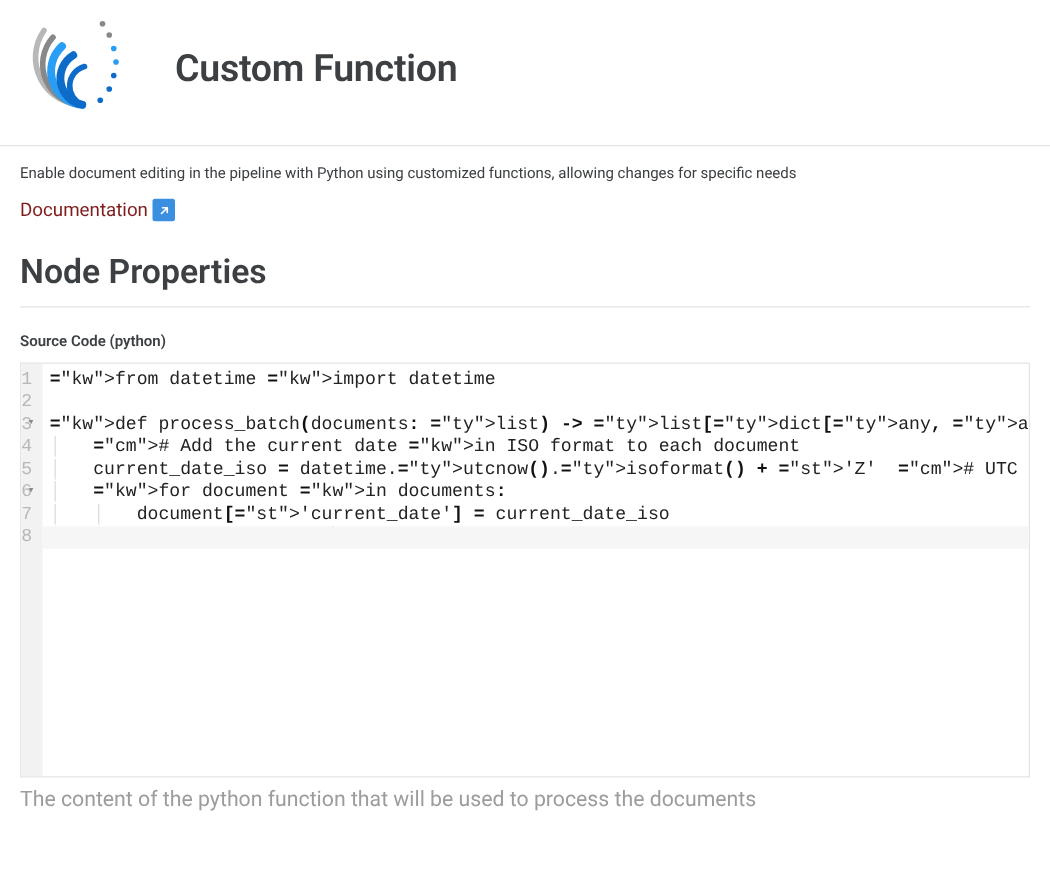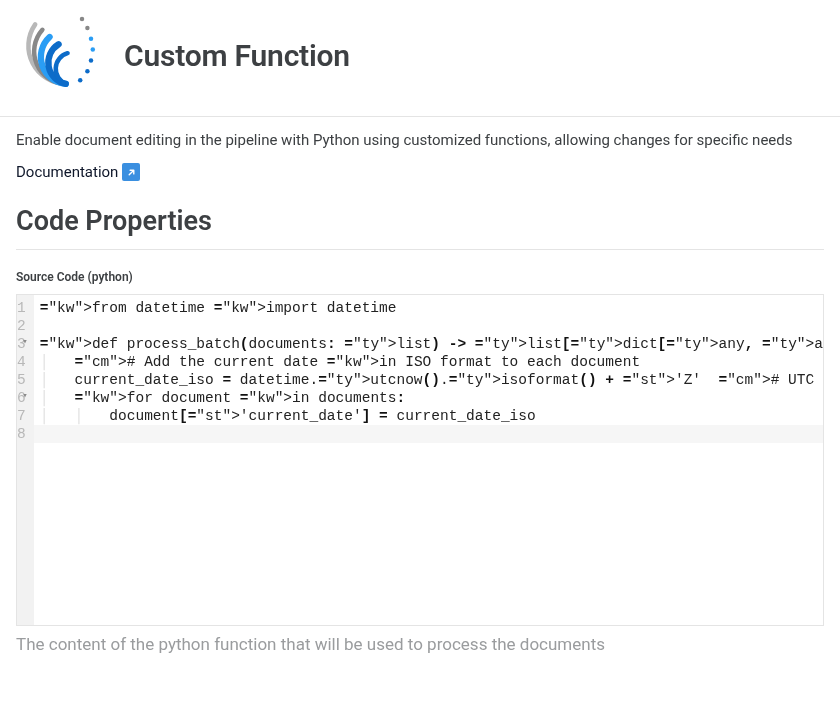--- a/index.html
+++ b/index.html
@@ -8,21 +8,21 @@
     background: #fff;
     color: #3d4043;
     width: 840px;
     height: 707px;
     overflow: hidden;
   }
   .header {
     display: flex;
     align-items: center;
     padding: 10px 16px 6px 16px;
-    gap: 12px;
+    gap: 28px;
   }
   .logo-wrap {
     width: 96px;
     height: 90px;
     display:flex;
     align-items:center;
     justify-content:center;
   }
   .title {
     font-size: 30px;
@@ -30,31 +30,31 @@
     color: #3d4043;
     letter-spacing: -0.2px;
   }
   .divider {
     border: none;
     border-top: 1px solid #e4e4e4;
     margin: 10px 0 0 0;
   }
   .desc {
     padding: 14px 16px 0 16px;
-    font-size: 15px;
+    font-size: 12px;
     color: #3d4043;
     white-space: nowrap;
     overflow: hidden;
   }
   .doc-link {
     display: inline-flex;
     align-items: center;
     padding: 14px 16px 0 16px;
     gap: 4px;
-    color: #0f172a;
+    color: #7f1d1d;
     font-size: 15px;
     text-decoration: none;
     cursor: pointer;
   }
   .doc-link .ext {
     display:inline-flex;
     width:18px;height:18px;
     background:#3a8fe0;
     align-items:center;justify-content:center;
     color:#fff;
@@ -170,21 +170,21 @@
 
 <a class="doc-link">
   <span>Documentation</span>
   <span class="ext">
     <svg width="11" height="11" viewBox="0 0 24 24" fill="none" stroke="#fff" stroke-width="3" stroke-linecap="round" stroke-linejoin="round">
         <path d="M7 17 L17 7 M9 7 H17 V15"></path>
       </svg>
   </span>
 </a>
 
-<div class="section-title">Code Properties</div>
+<div class="section-title">Node Properties</div>
 <hr class="section-rule">
 
 <div class="field-label">Source Code (python)</div>
 
 <div class="editor">
   <div class="gutter" id="gutter">
       <div class="ln">1</div>
       <div class="ln">2</div>
       <div class="ln">3<span class="fold">▾</span></div>
       <div class="ln">4</div>

